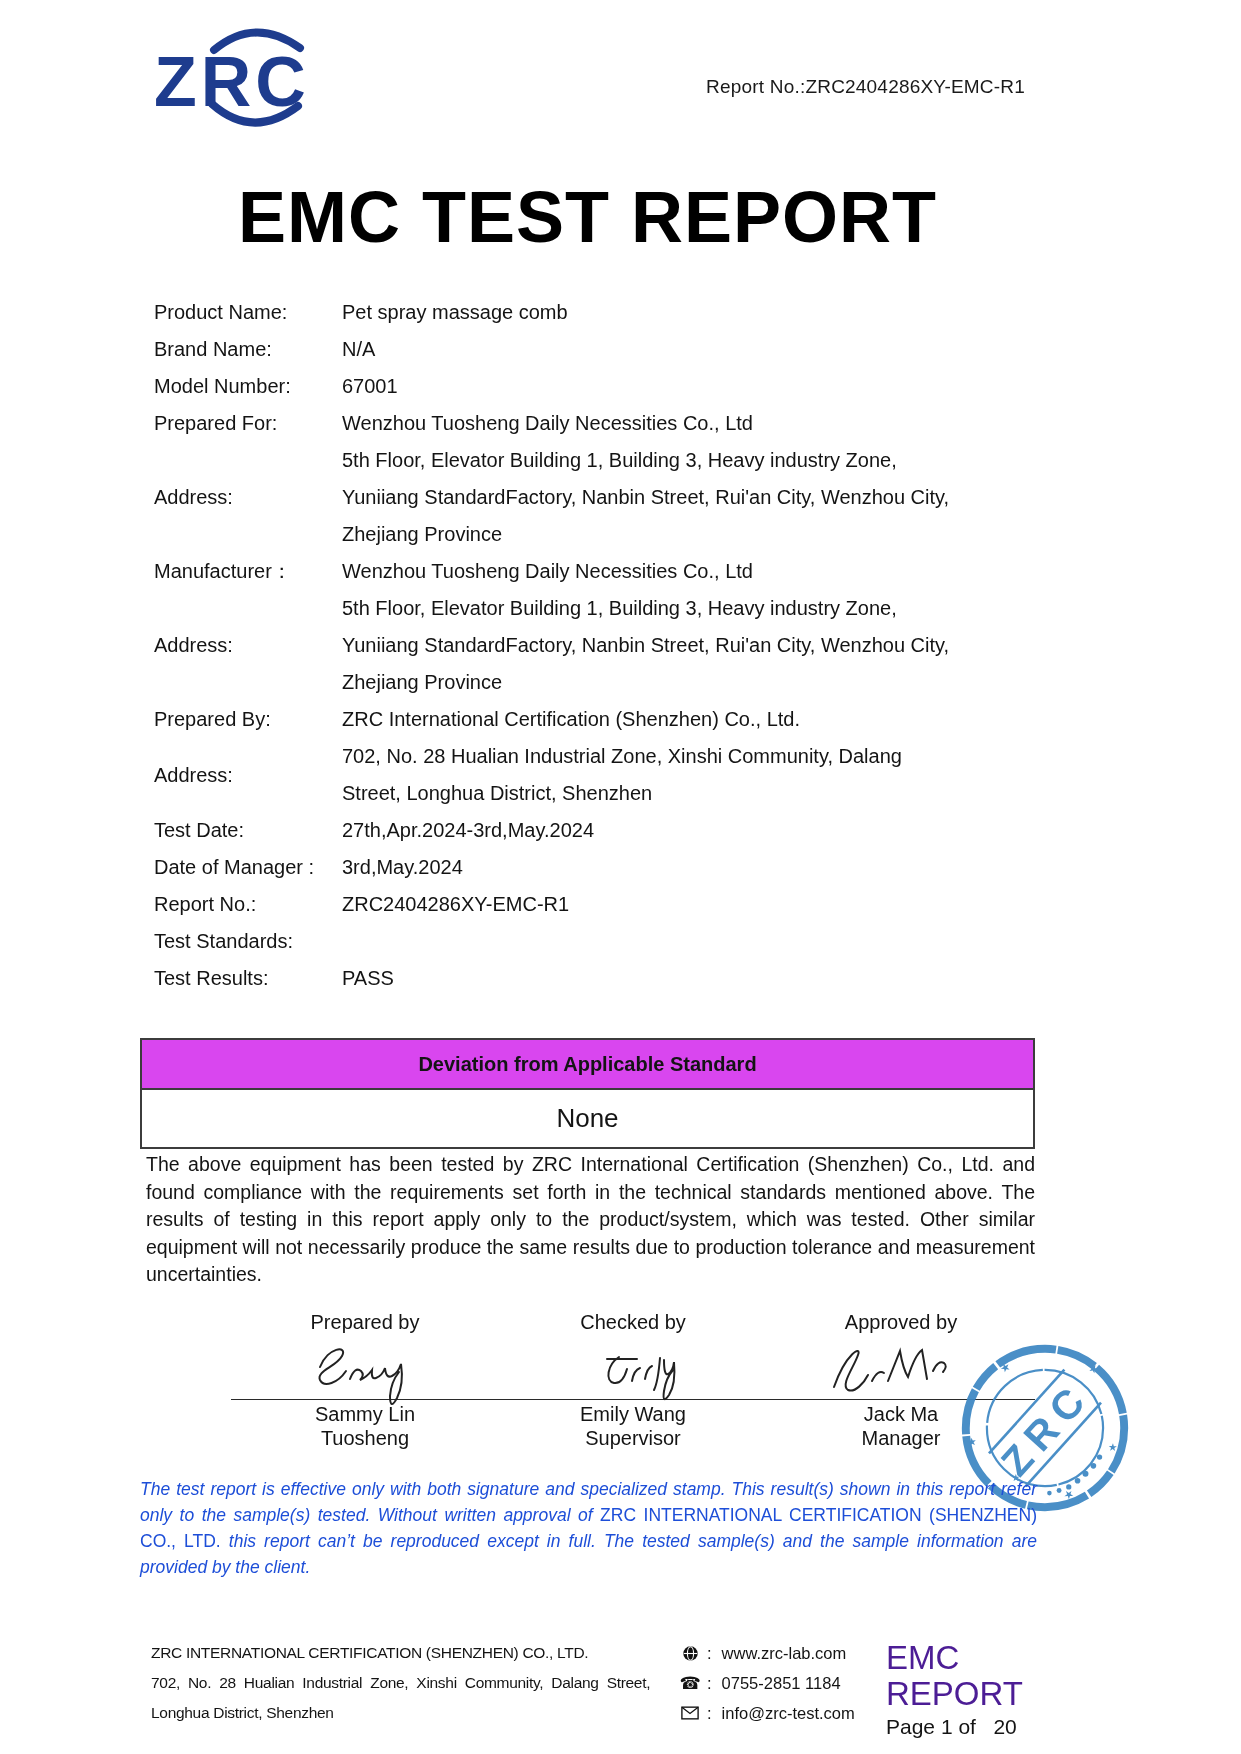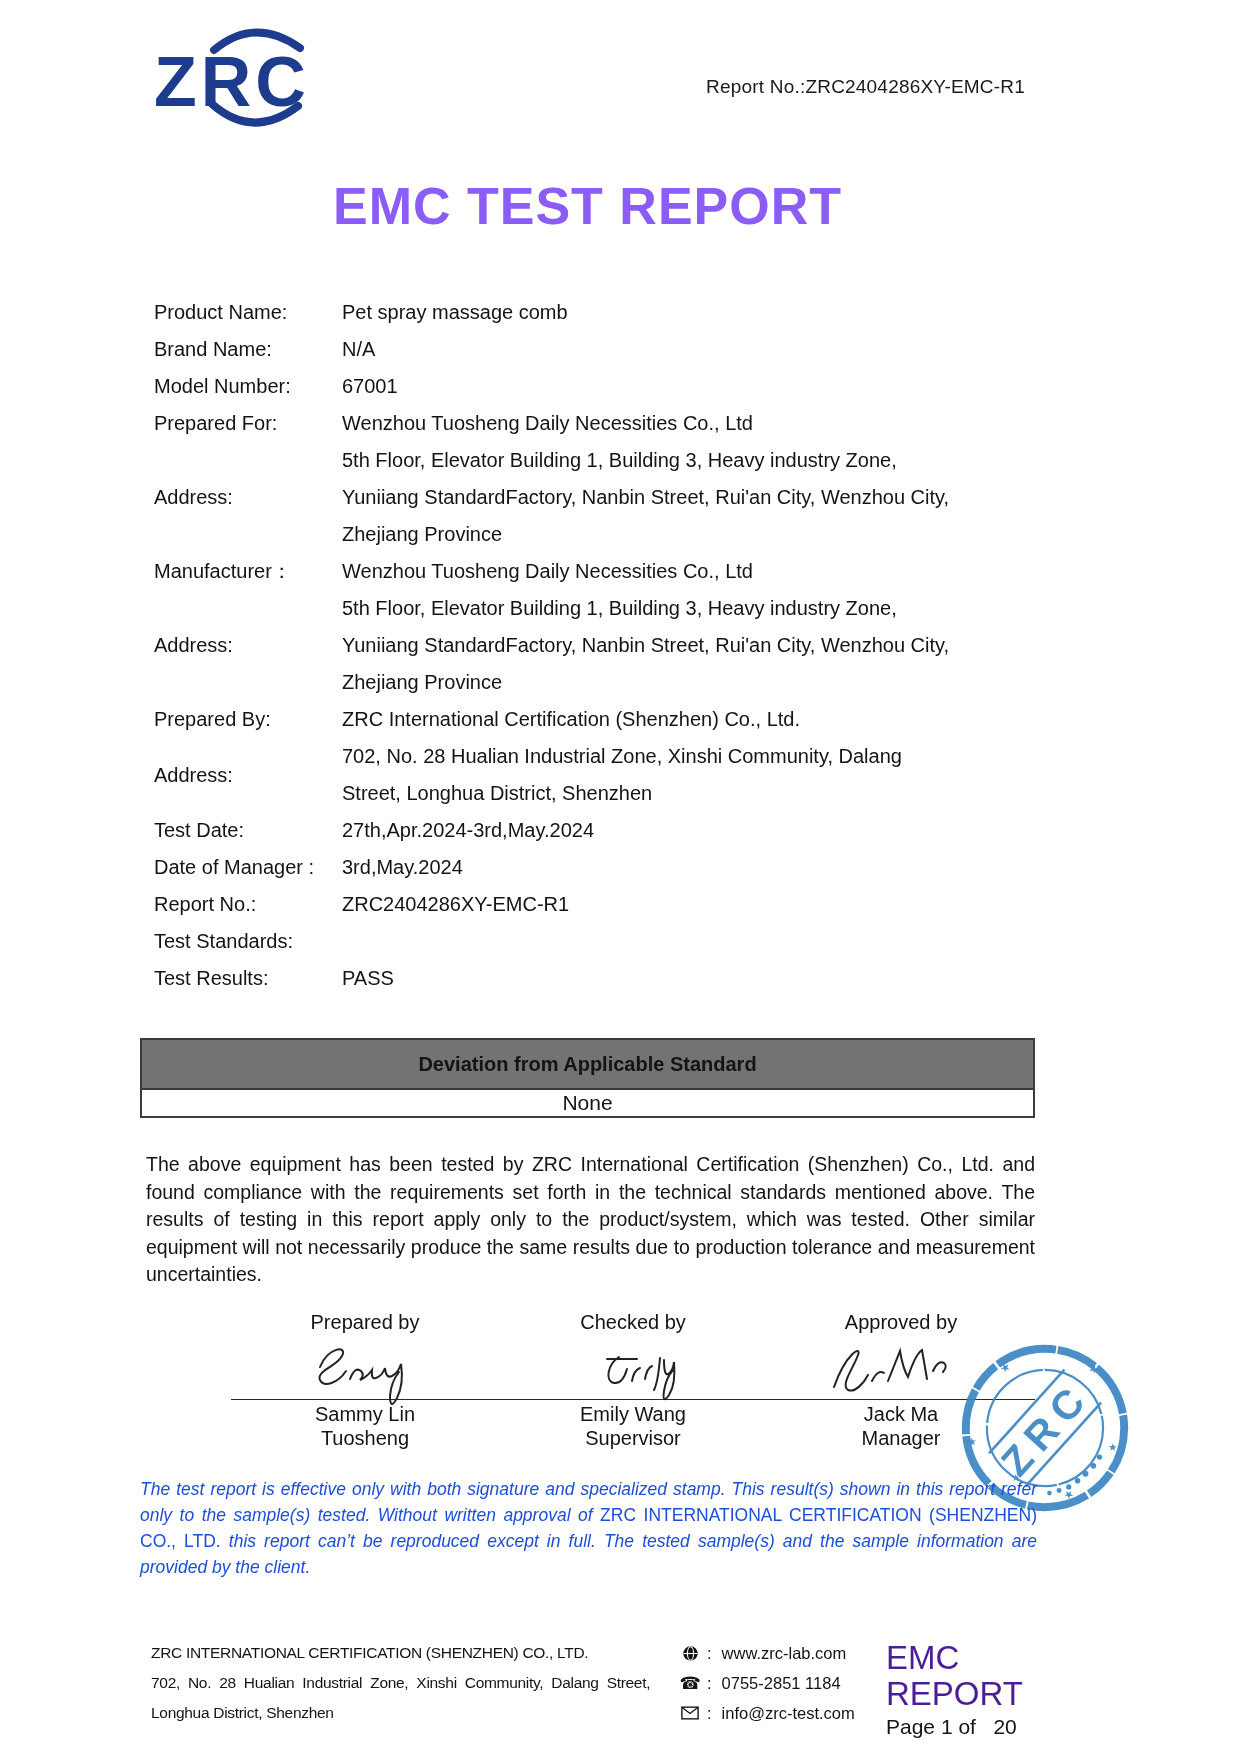--- a/index.html
+++ b/index.html
@@ -17,43 +17,43 @@
   .header { position:absolute; top:28px; left:140px; right:206px; height:100px; }
   .logo { position:absolute; left:8px; top:0; }
   .report-no {
     position:absolute; right:10px; top:48px;
     font-size:19px; color:#1a1a1a; letter-spacing:0.2px;margin-left:41px;
   }
 
   
   .title {
     position:absolute; top:176px; left:140px; width:895px;
-    text-align:center; font-size:52px; font-weight:bold;
-    letter-spacing:1px; color:#8b5cf6;
+    text-align:center; font-size:72px; font-weight:bold;
+    letter-spacing:1px; color:#000000;
   }
 
   
   .fields { position:absolute; top:294px; left:140px; width:895px; font-size:20px; }
   .field-row { display:flex; line-height:37px; }
   .field-label { width:202px; flex-shrink:0; padding-left:14px; display:flex; align-items:center; }
   .field-value { flex:1; white-space:pre-line; }
 
   
   .dev-table {
     position:absolute; top:1038px; left:140px; width:895px;
     border:2px solid #3c3c3c; border-collapse:collapse;
   }
   .dev-table .th {
-    background:#737373; border-bottom:2px solid #3c3c3c;
+    background:#d946ef; border-bottom:2px solid #3c3c3c;
     height:50px; display:flex; align-items:center; justify-content:center;
     font-weight:bold; font-size:20px;
   }
   .dev-table .td {
-    height:26px; display:flex; align-items:center; justify-content:center;
-    font-size:21px;
+    height:57px; display:flex; align-items:center; justify-content:center;
+    font-size:26px;
   }
 
   
   .statement {
     position:absolute; top:1151px; left:146px; width:889px;
     font-size:19.5px; line-height:27.5px; text-align:justify;
   }
 
   
   .signatures {

